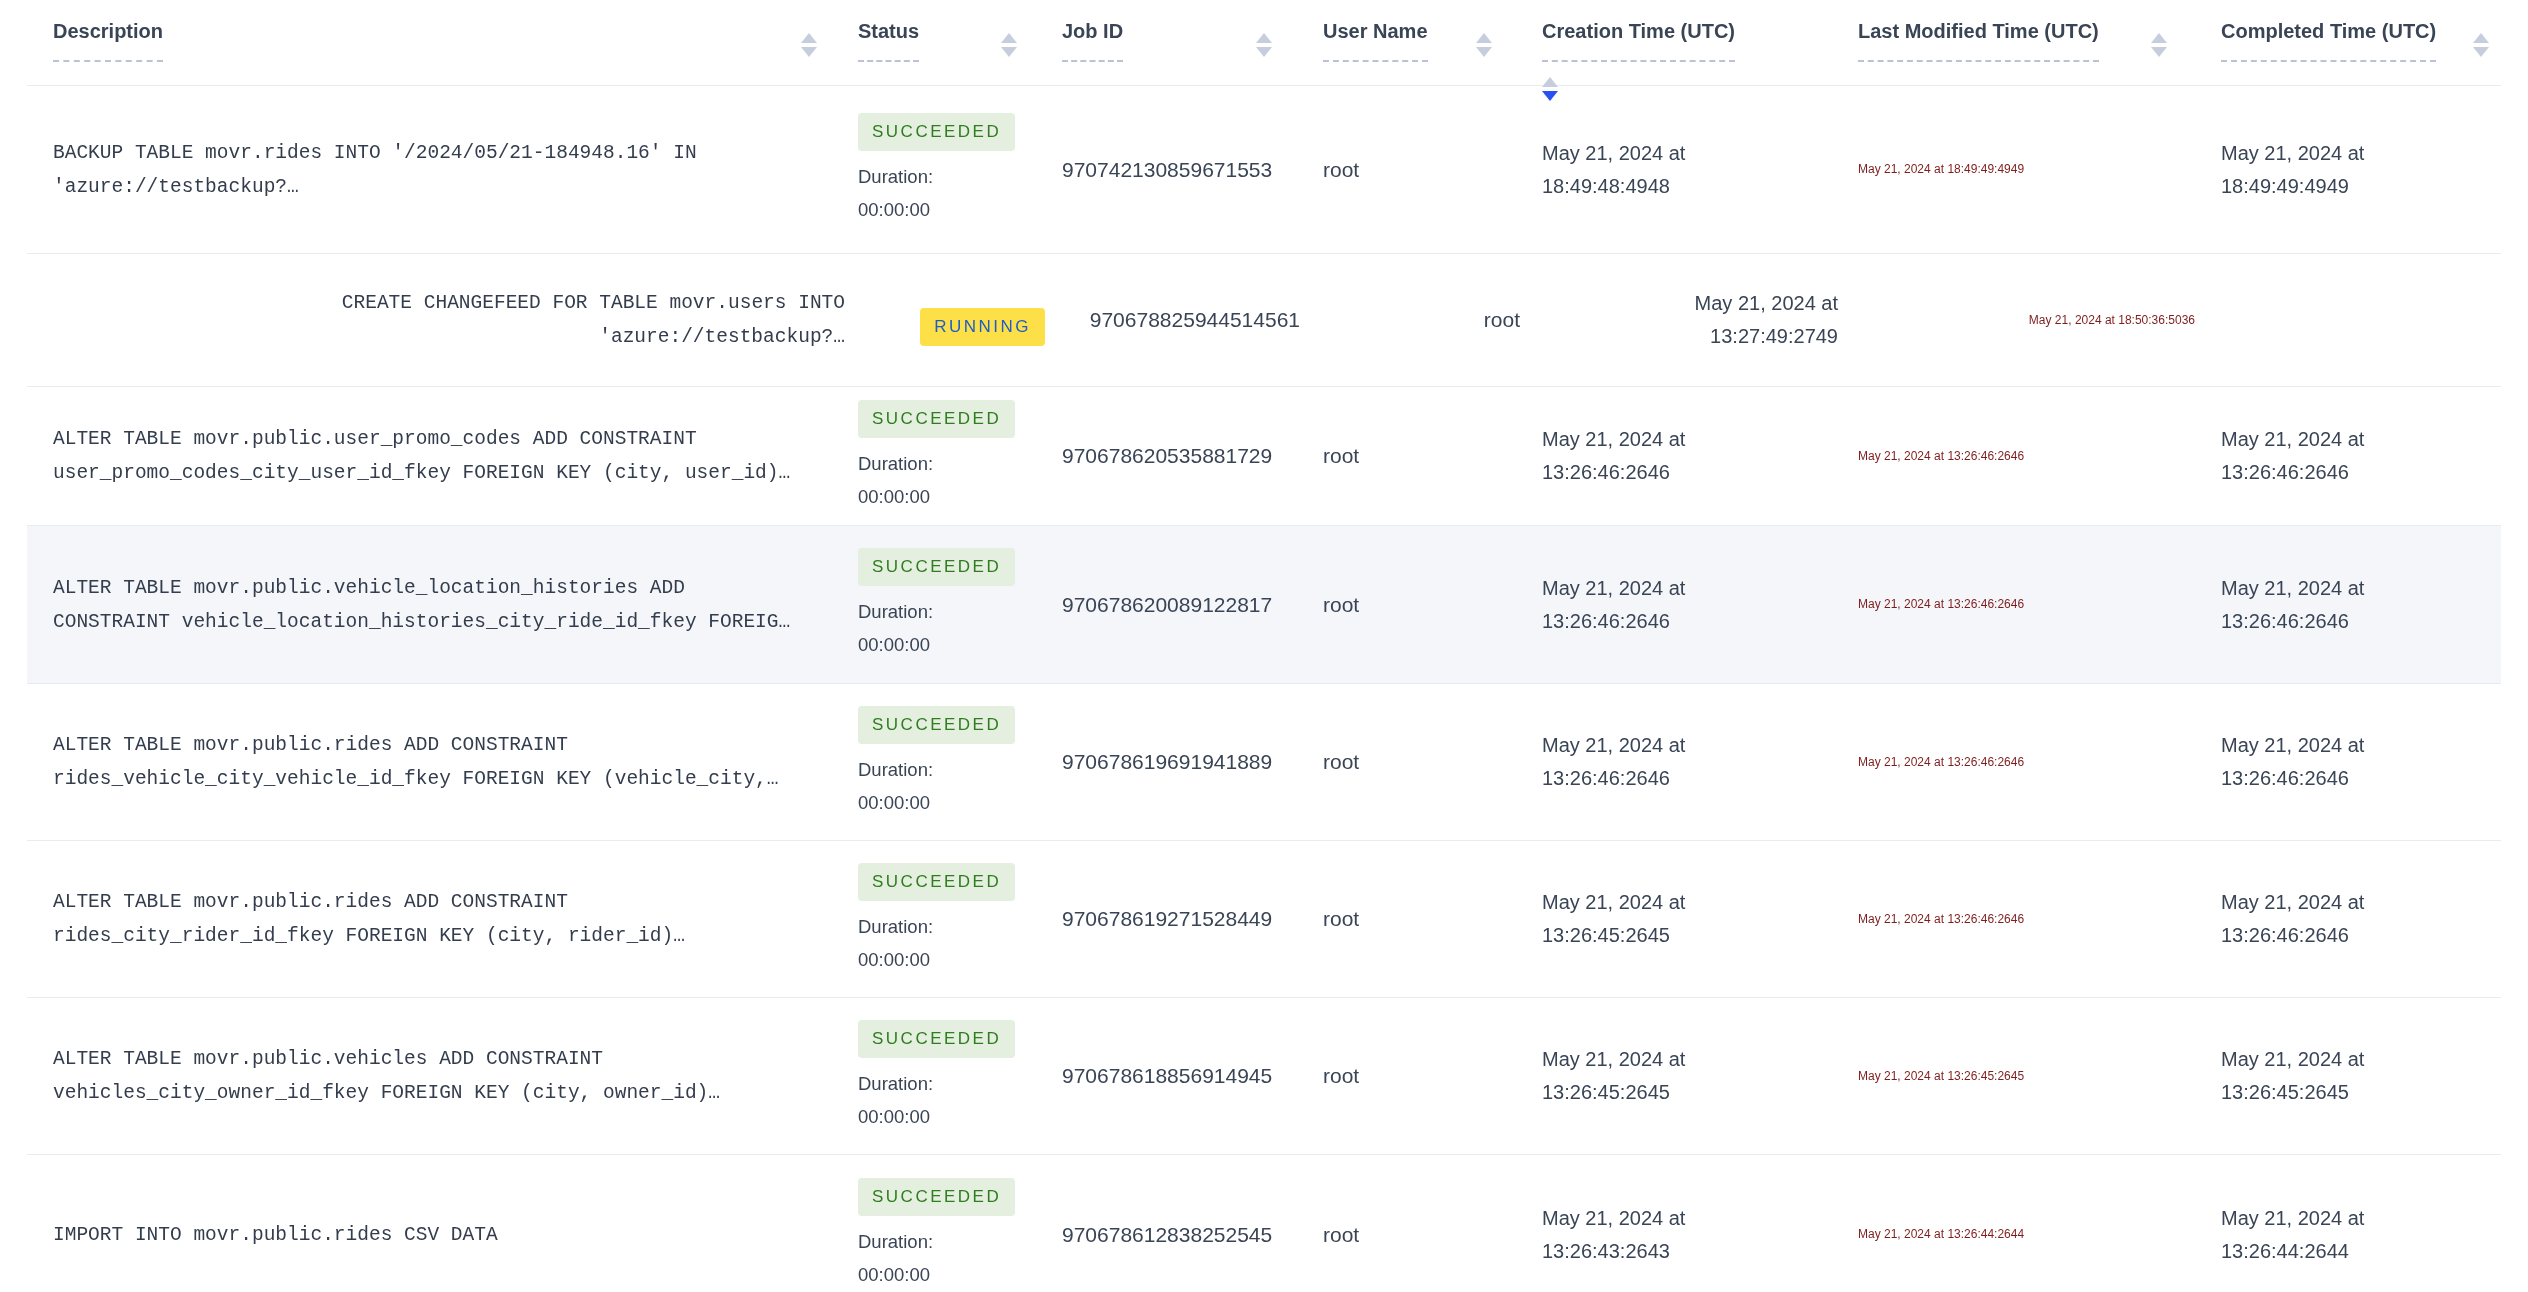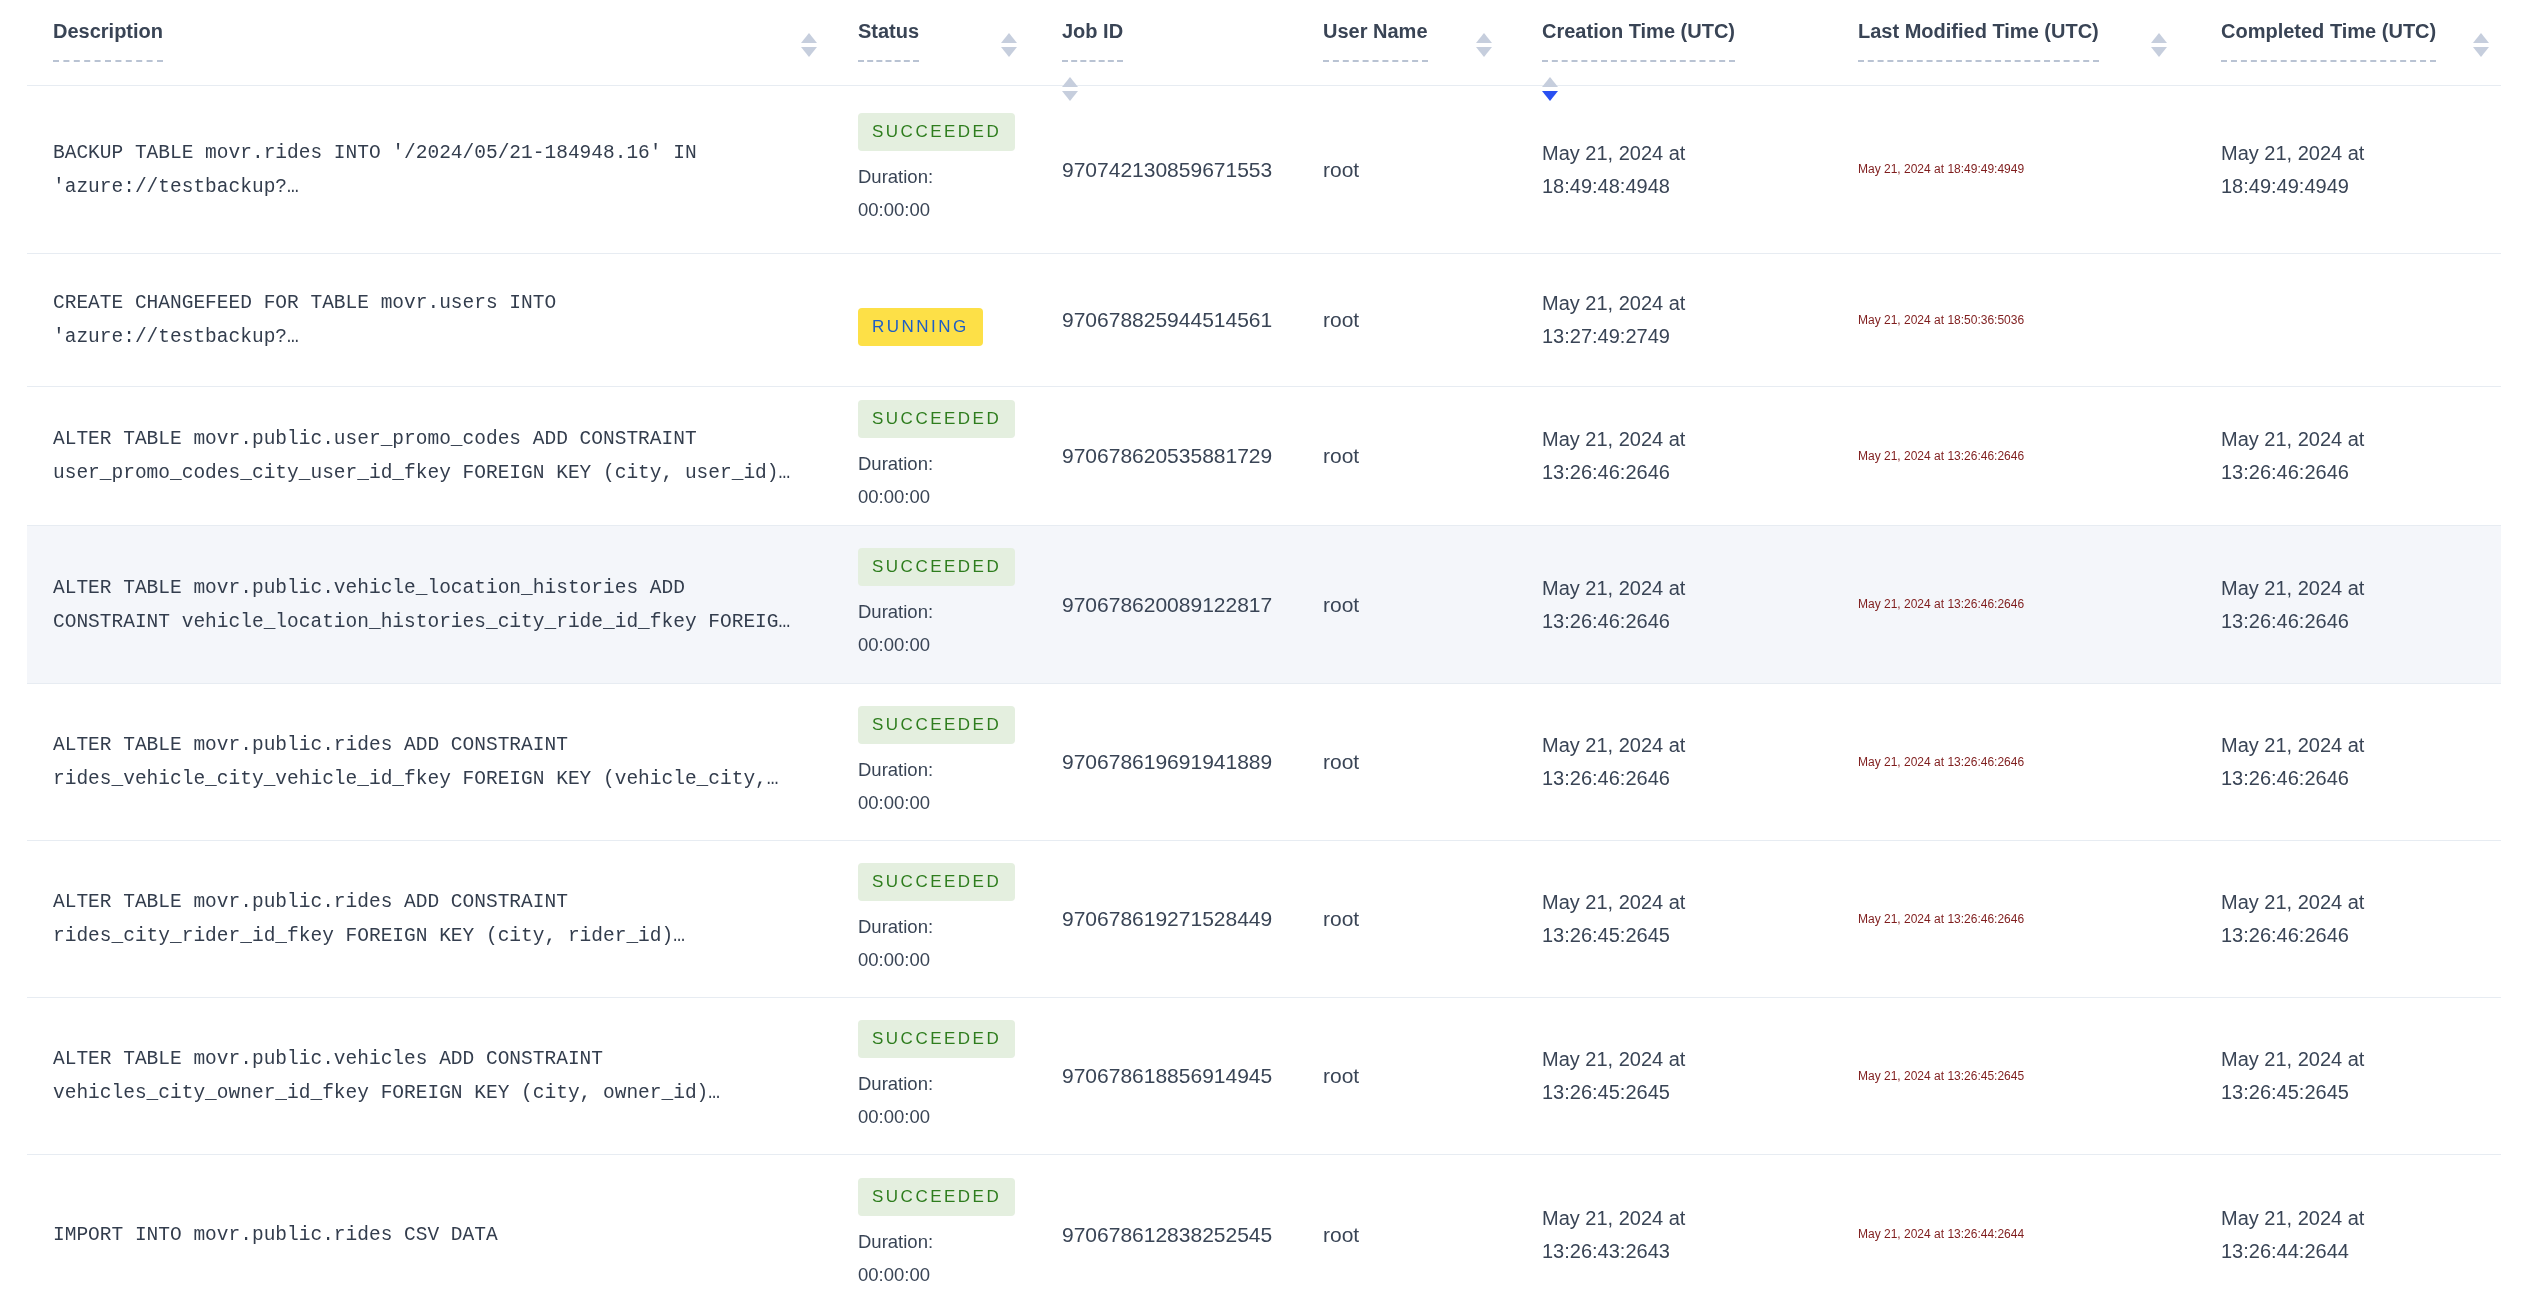--- a/index.html
+++ b/index.html
@@ -24,34 +24,34 @@
   }
   .sort-icon{display:flex;flex-direction:column;gap:4px;margin-top:15px;cursor:pointer;}
   .tri{width:0;height:0;border-left:8px solid transparent;border-right:8px solid transparent;}
   .tri-up{border-bottom:10px solid #c6cedd;}
   .tri-down{border-top:10px solid #c6cedd;}
   .sort-desc .tri-down{border-top-color:#2950f1;}
 
   
   .col-0{width:818px;padding-left:26px;}
   .col-1{width:200px;padding-left:13px;}
-  .col-2{width:255px;padding-left:17px;flex-direction:column;}
+  .col-2{width:255px;padding-left:17px;}
   .col-3{width:220px;padding-left:23px;}
   .col-4{width:318px;padding-left:22px;flex-direction:column;}
   .col-5{width:357px;padding-left:20px;}
   .col-6{width:306px;padding-left:26px;padding-right:12px;}
 
   
   .tr{
     display:flex;align-items:center;box-sizing:border-box;
     border-bottom:1px solid #e7ecf2;background:#ffffff;
   }
   .tr.highlighted{background:#f4f6fa;}
   .tr:nth-child(1){height:168px;}
-  .tr:nth-child(2){height:133px;}
+  .tr:nth-child(2){height:133px;text-align:right;}
   .tr:nth-child(3){height:139px;}
   .tr:nth-child(4){height:158px;}
   .tr:nth-child(5){height:157px;}
   .tr:nth-child(6){height:157px;}
   .tr:nth-child(7){height:157px;}
   .tr:nth-child(8){height:160px;}
 
   .td{box-sizing:border-box;flex-shrink:0;}
 
   .desc-text{

